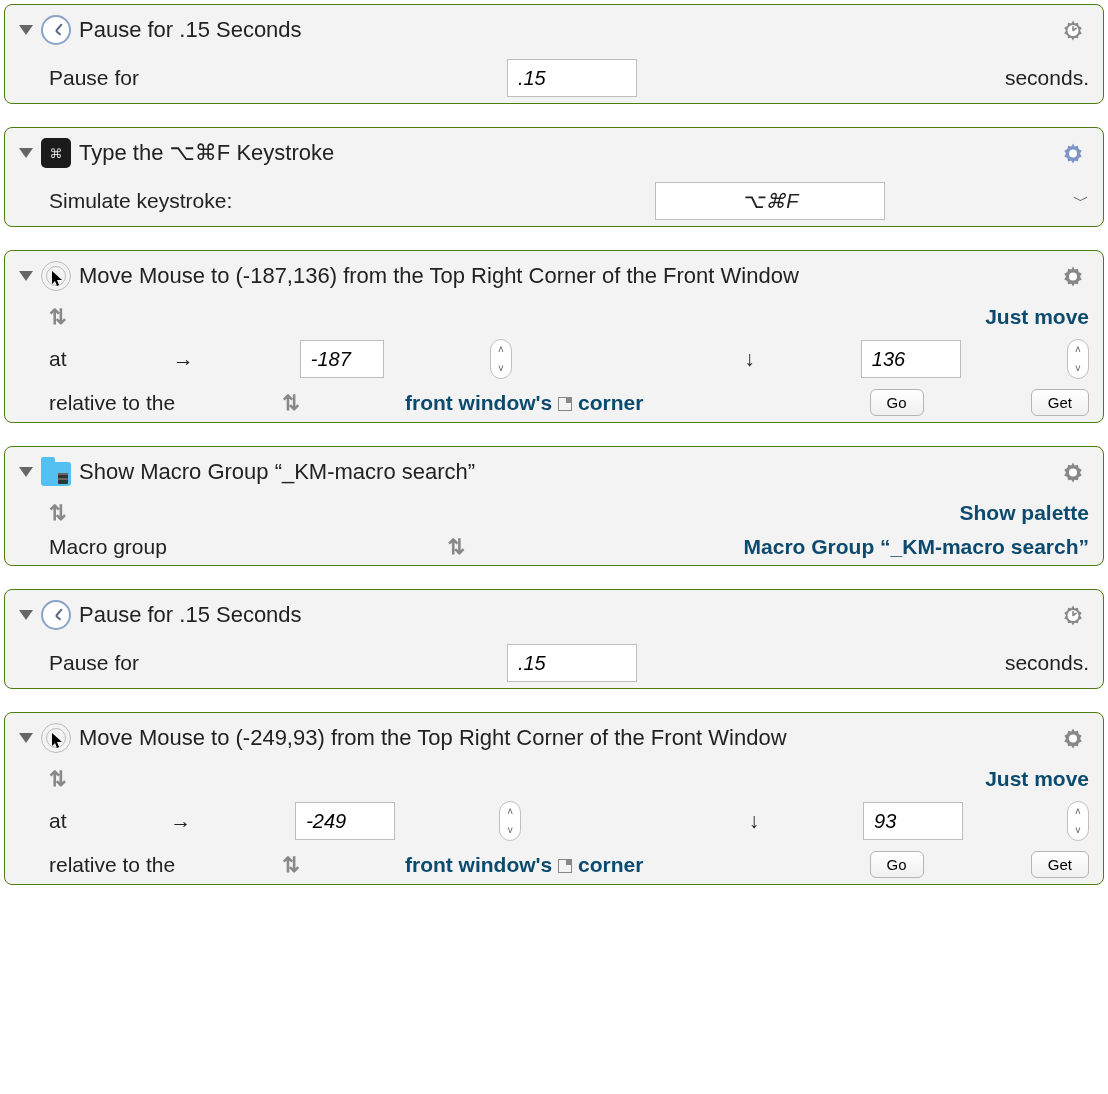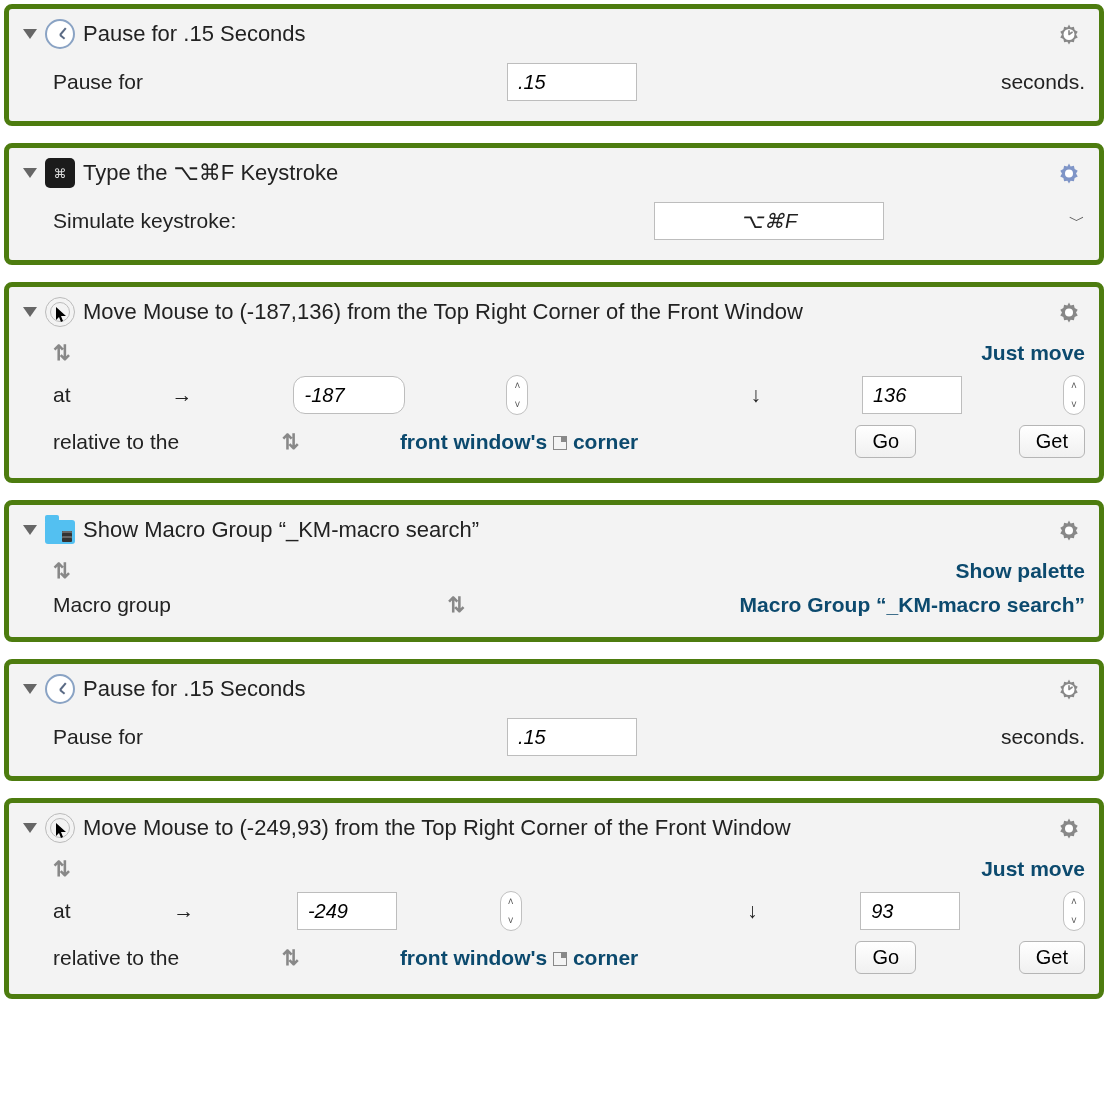--- a/index.html
+++ b/index.html
@@ -6,25 +6,25 @@
   body {
     margin: 0;
     padding: 4px;
     font-family: -apple-system, "Helvetica Neue", Helvetica, Arial, sans-serif;
     font-size: 21px;
     background: #fff;
     color: #222;
     width: 1108px;
   }
   .action {
-    border: 5px solid #4d7c0f;
+    border: 1px solid #4d7c0f;
     border-radius: 8px;
     background: #f3f3f3;
-    margin-bottom: 17px;
-    padding: 10px 14px 20px 14px;
+    margin-bottom: 23px;
+    padding: 10px 14px 6px 14px;
     position: relative;
   }
   .action-header {
     display: flex;
     align-items: center;
     gap: 8px;
     margin-bottom: 14px;
   }
   .disclosure {
     width: 0; height: 0;
@@ -87,21 +87,21 @@
     font-size:10px; color:#555;
   }
   .stepper .up::before { content:"˄"; }
   .stepper .dn::before { content:"˅"; }
 
   .btn {
     border: 1px solid #b5b5b5;
     background: linear-gradient(#fff,#f0f0f0);
     border-radius: 6px;
     padding: 4px 16px;
-    font-size: 20px;
+    font-size: 15px;
     cursor:pointer;
   }
   .updown-glyph { color:#888; font-weight:600; letter-spacing:-2px; }
   .corner-glyph {
     display:inline-block; width:14px;height:14px;
     border:1.5px solid #888; position:relative; vertical-align:-1px;
   }
   .corner-glyph::before {
     content:""; position:absolute; top:0;right:0;width:5px;height:5px;background:#888;
   }
@@ -214,21 +214,21 @@
       </svg>
   </div>
   <div class="action-body">
     <div class="row first">
       <span class="updown-glyph">⇅</span>
       <span class="muted">Just move</span>
     </div>
     <div class="row">
       <span class="label">at</span>
       <span class="arrow-glyph">→</span>
-      <input class="textfield" style="width: 112px; border-radius: 12px;" value="-187">
+      <input class="textfield" style="width: 84px;" value="-187">
       <div class="stepper">
           <span class="up"></span>
           <span class="dn"></span>
         </div>
       <span style="width:20px"></span>
       <span class="arrow-glyph">↓</span>
       <input class="textfield" style="width: 100px;" value="136">
       <div class="stepper">
           <span class="up"></span>
           <span class="dn"></span>

